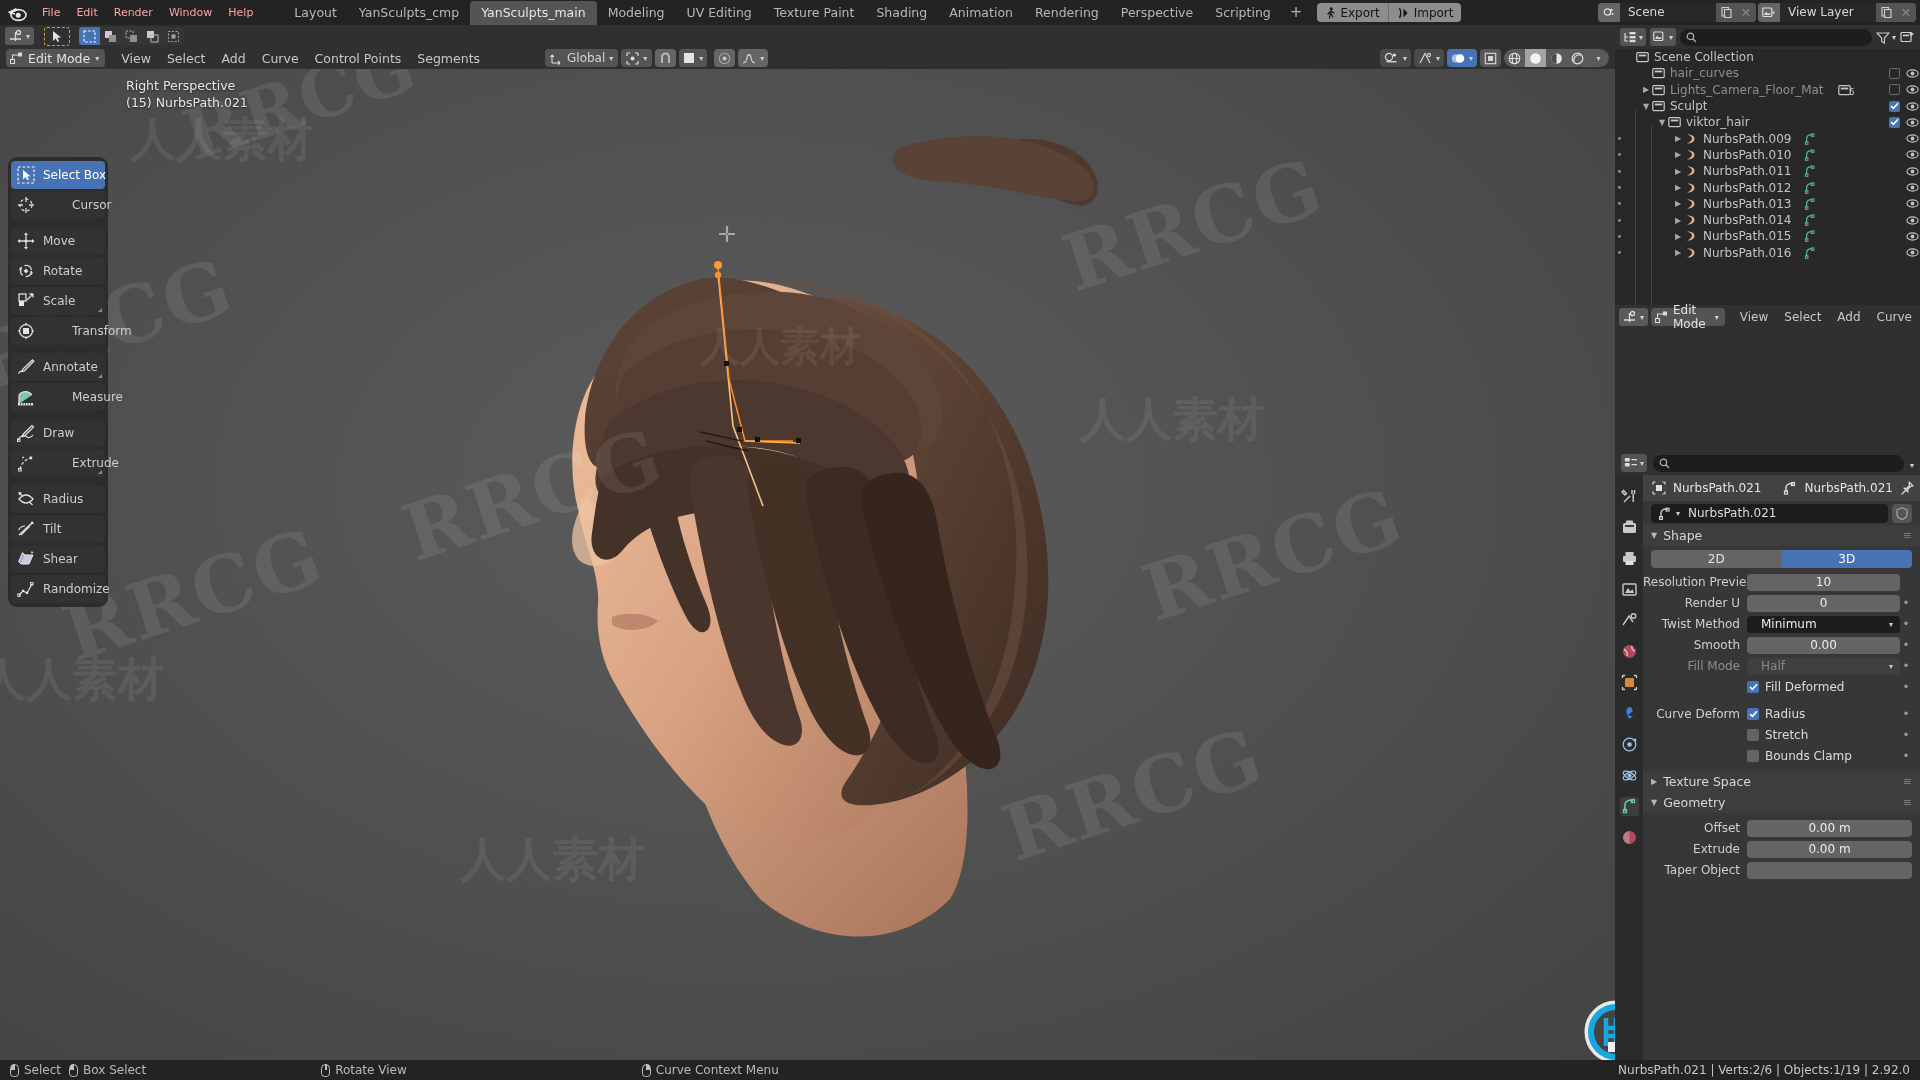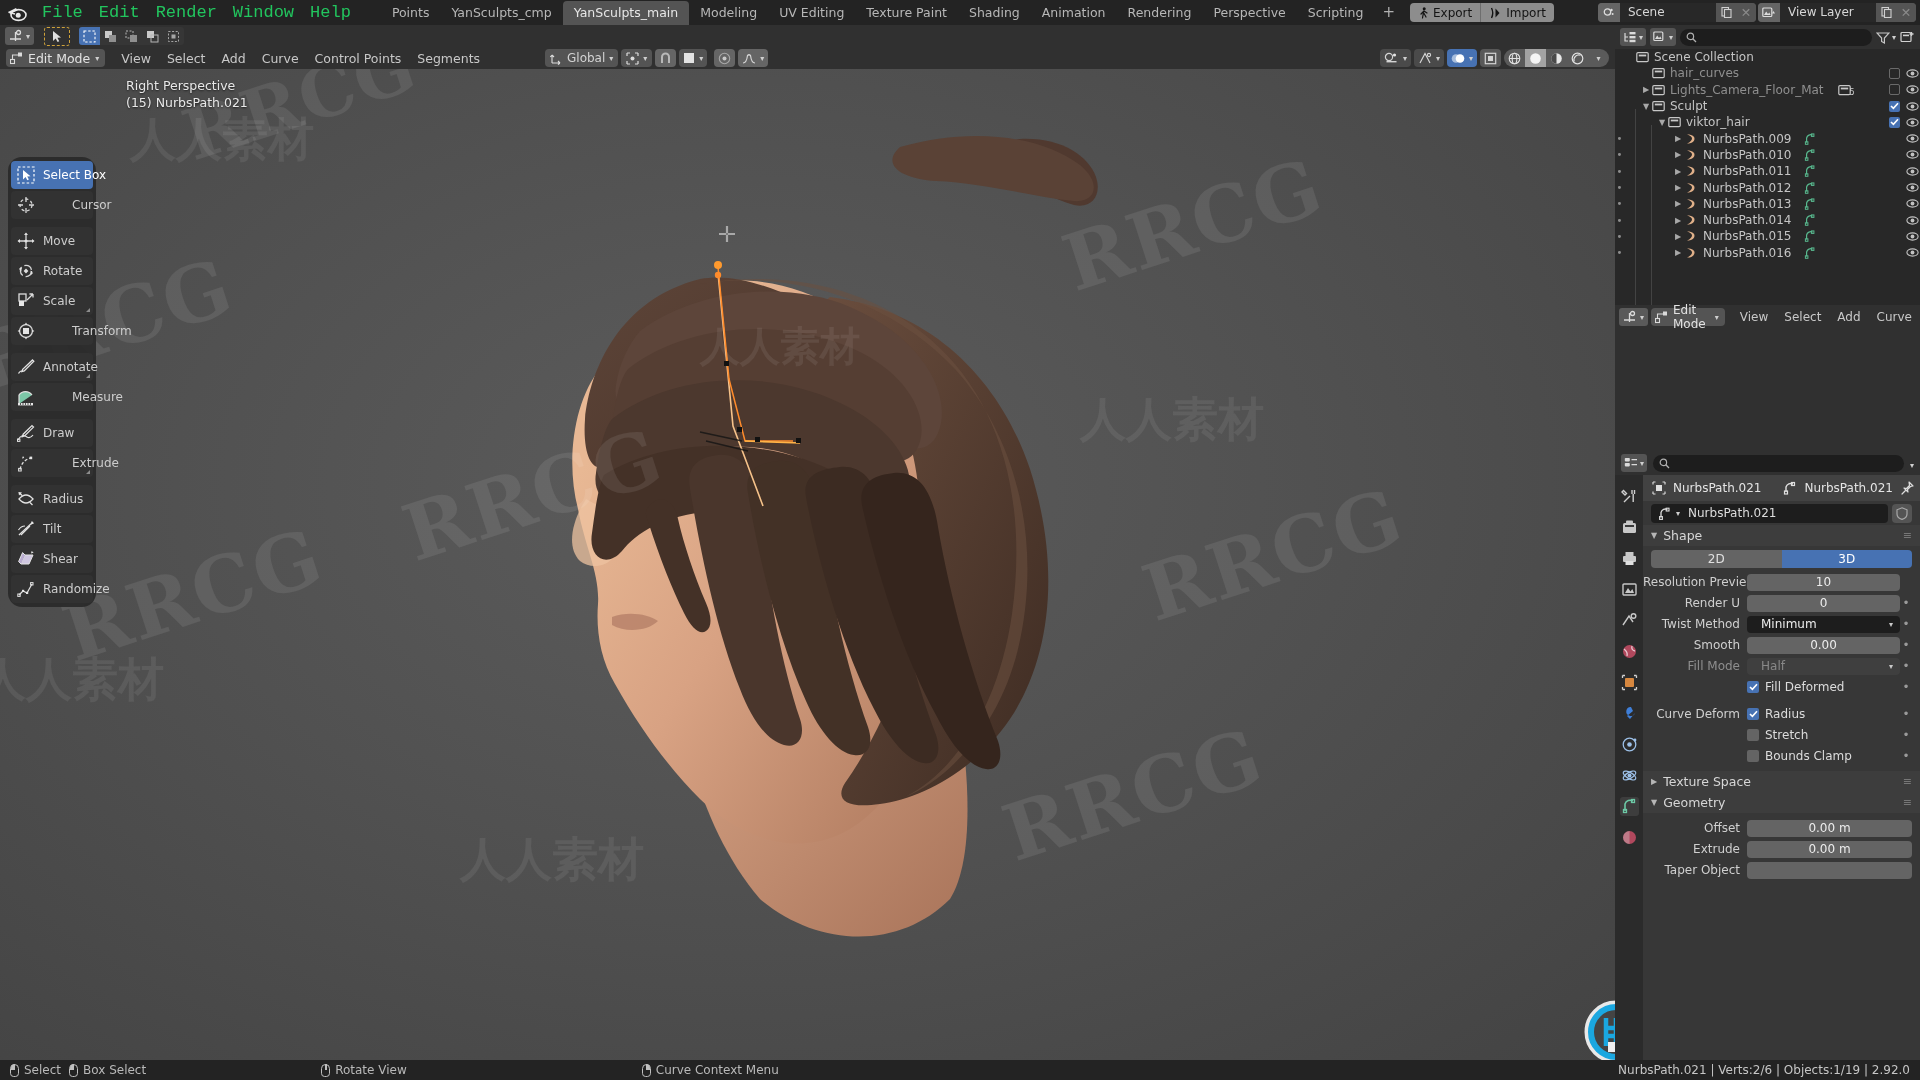--- a/index.html
+++ b/index.html
@@ -13,22 +13,22 @@
   #app { position:relative; width:1920px; height:1080px; }
 
   
   .topbar {
     position:absolute; left:0; top:0; width:1920px; height:25px;
     background:#232323; display:flex; align-items:center;
   }
   .blender-logo { width:22px; height:20px; margin:0 6px 0 6px; position:relative; flex:none; }
   .blender-logo svg { display:block; }
   .menu-item {
-    padding:2px 8px; color:#22c55e; font-size:17px; white-space:nowrap;
-    border-radius:3px; line-height:17px;font-family:Liberation Mono, monospace;
+    padding:2px 8px; color:#fca5a5; font-size:11px; white-space:nowrap;
+    border-radius:3px; line-height:17px;
   }
   .wspace-tabs { display:flex; align-items:center; margin-left:22px; height:25px; }
   .wtab {
     padding:4px 11px 5px; font-size:12.5px; color:#b7b7b7; white-space:nowrap;
     border-radius:4px 4px 0 0; line-height:15px;
   }
   .wtab.active { background:#545454; color:#e6e6e6; }
   .wtab-plus { padding:2px 8px; color:#b0b0b0; font-size:15px; line-height:15px;}
   .addon-group {
     display:flex; align-items:center; background:#8d8d8d;
@@ -83,22 +83,22 @@
 
   
   .viewport {
     position:absolute; left:0; top:69px; width:1615px; height:991px;
     background:radial-gradient(ellipse at 46% 42%, #5c5c5c 0%, #515151 46%, #434343 100%);
     overflow:hidden;
   }
 
   
   .toolbar {
-    position:absolute; left:8px; top:88px; width:88px;
-    background:rgba(42,42,42,0.93); border-radius:14px; padding:3px 0;
+    position:absolute; left:8px; top:88px; width:100px;
+    background:rgba(42,42,42,0.93); border-radius:9px; padding:3px 0;
     display:flex; flex-direction:column;
   }
   .tool {
     display:flex; align-items:center; gap:7px; height:28px; padding-left:5px;
     border-radius:4px; margin:1px 3px; background:#323232; position:relative;
   }
   .tool .tlbl { font-size:12px; color:#cdcdcd; white-space:nowrap;}
   .tool.active { background:#4772b3; }
   .tool.active .tlbl { color:#fff; }
   .tool .ticon { width:20px; height:20px; flex:none; display:flex;align-items:center;justify-content:center;}
@@ -206,21 +206,21 @@
       </svg>
     </div>
     <div id="topmenus" style="display:flex;align-items:center;">
         <div class="menu-item">File</div>
         <div class="menu-item">Edit</div>
         <div class="menu-item">Render</div>
         <div class="menu-item">Window</div>
         <div class="menu-item">Help</div>
       </div>
     <div class="wspace-tabs" id="wstabs">
-        <div class="wtab">Points</div>
+        <div class="wtab">Layout</div>
         <div class="wtab">YanSculpts_cmp</div>
         <div class="wtab active">YanSculpts_main</div>
         <div class="wtab">Modeling</div>
         <div class="wtab">UV Editing</div>
         <div class="wtab">Texture Paint</div>
         <div class="wtab">Shading</div>
         <div class="wtab">Animation</div>
         <div class="wtab">Rendering</div>
         <div class="wtab">Perspective</div>
         <div class="wtab">Scripting</div>

